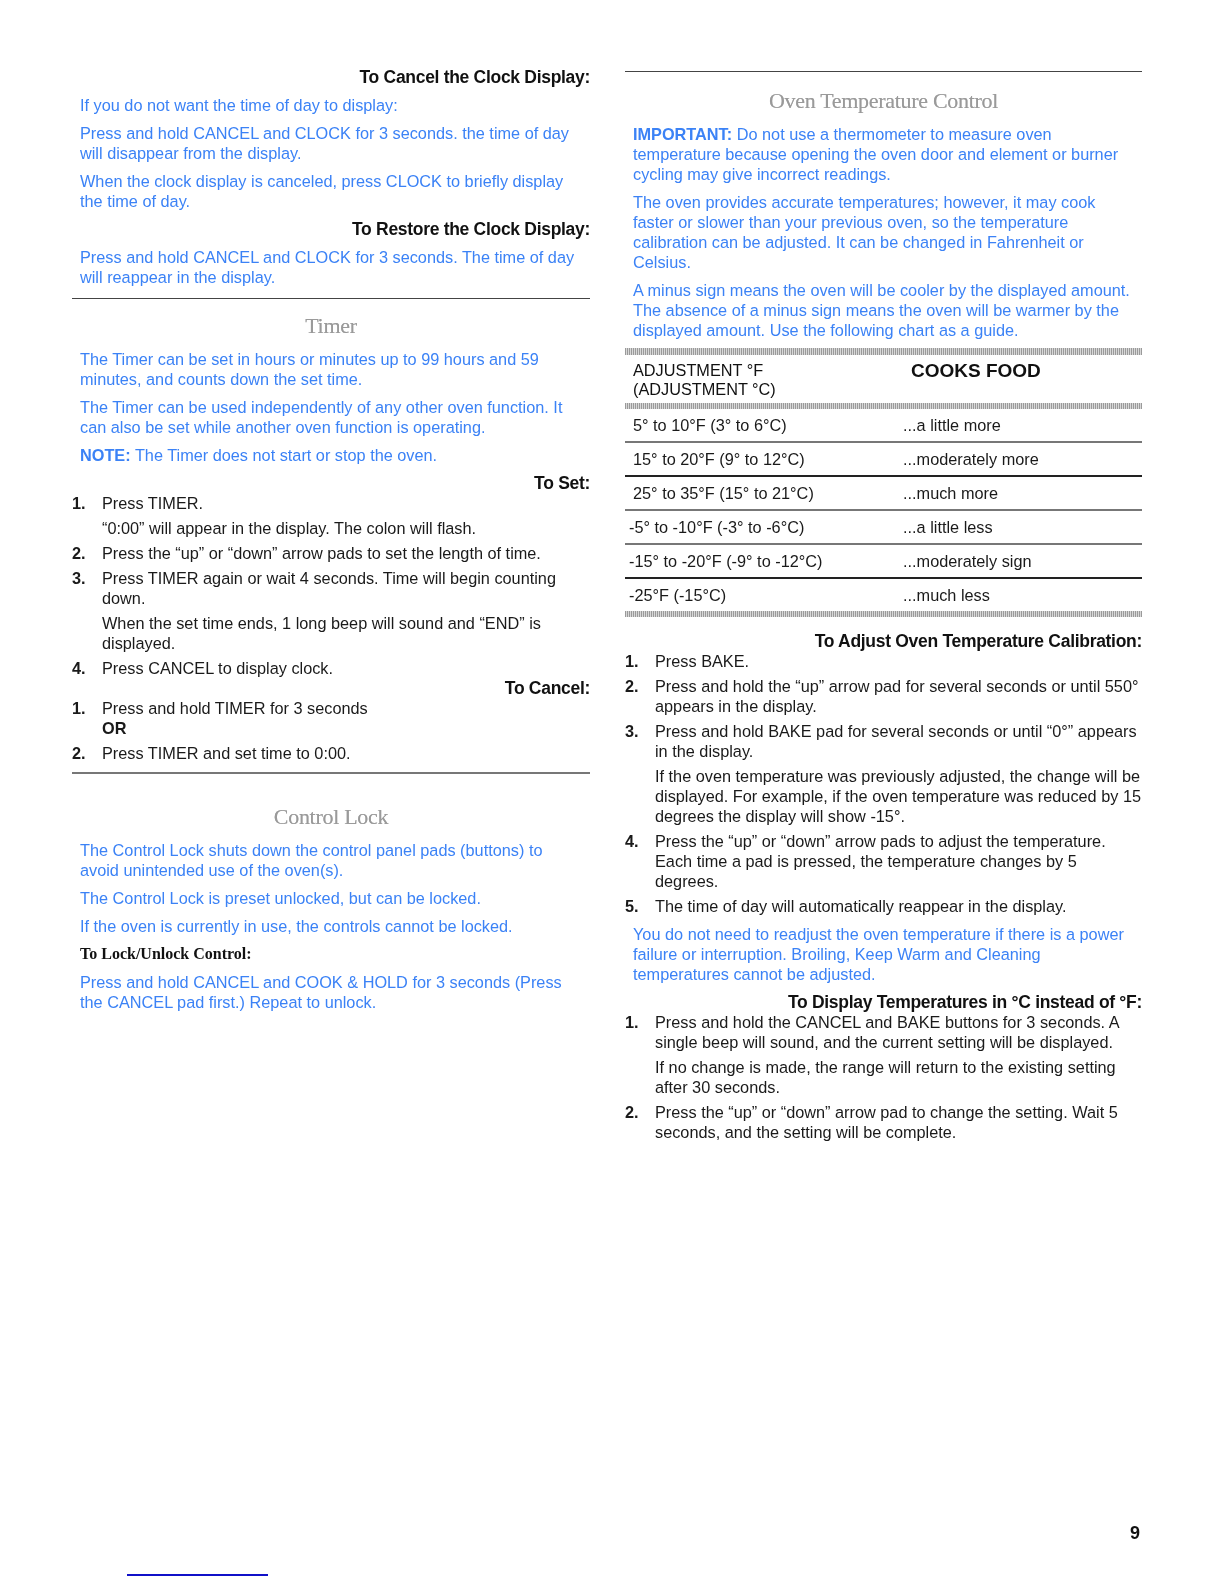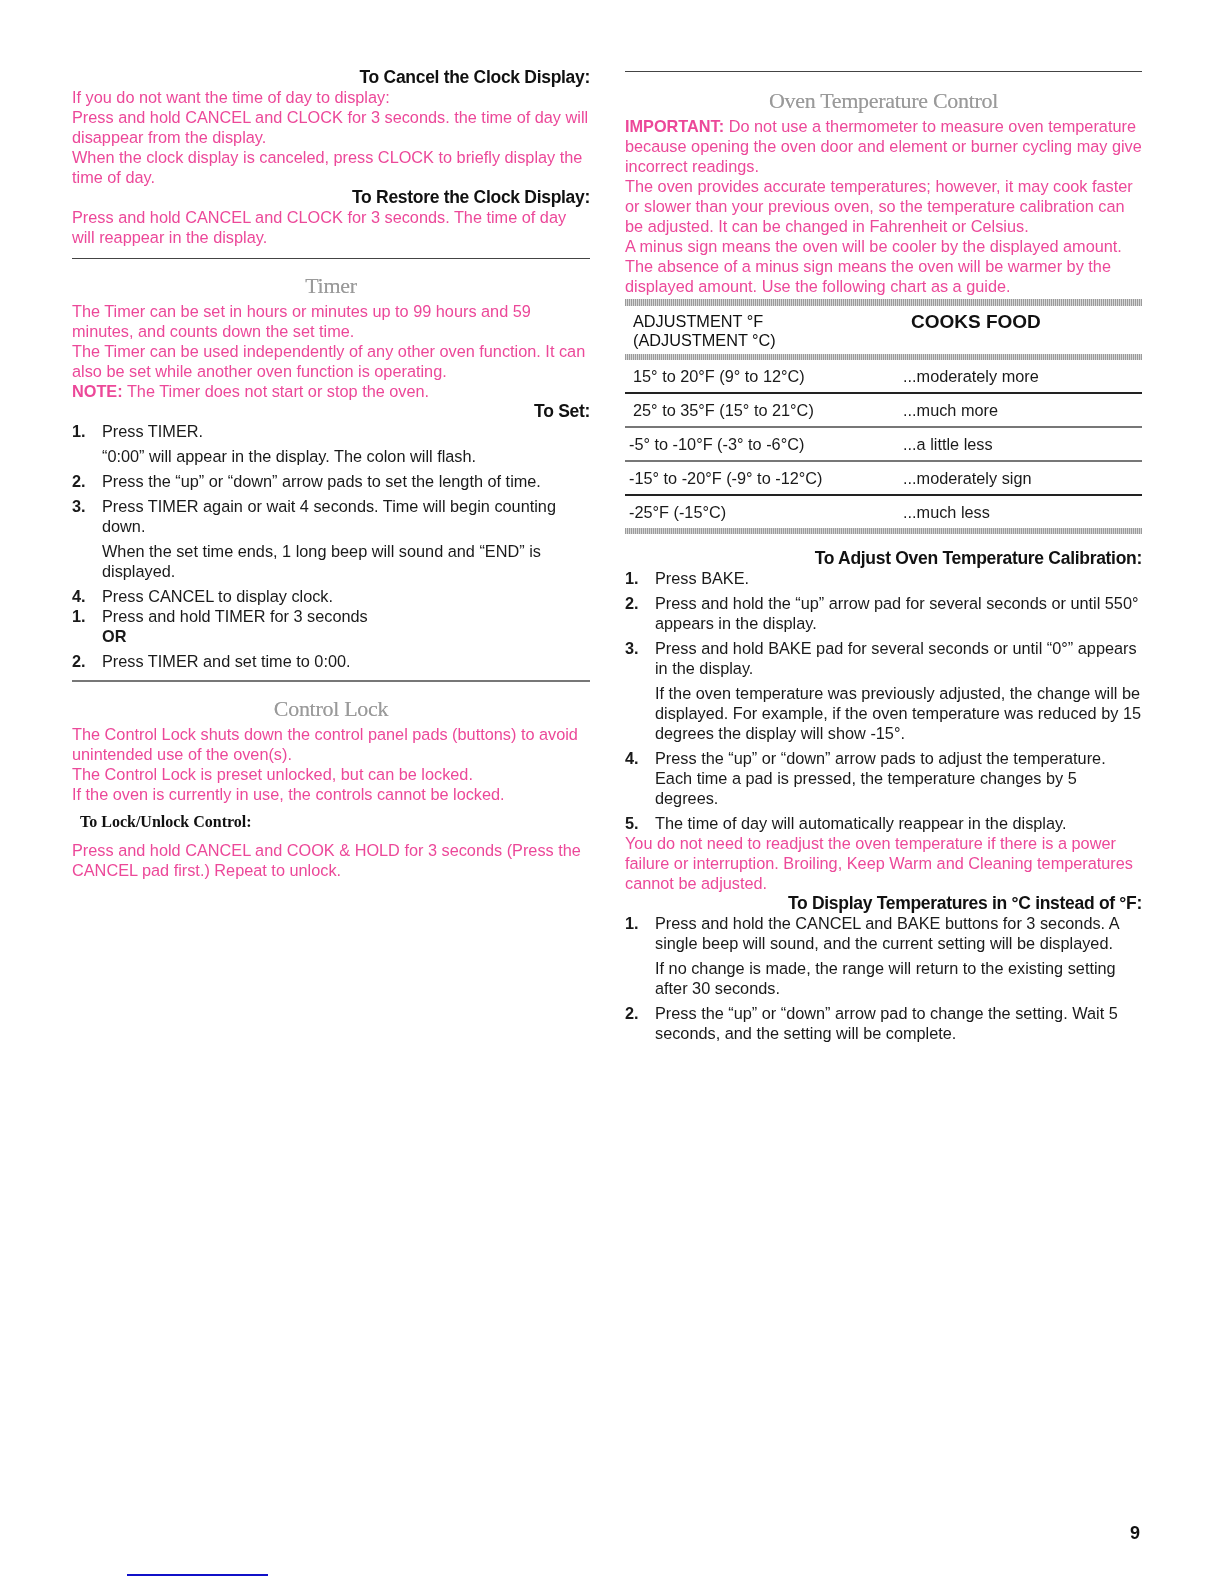--- a/index.html
+++ b/index.html
@@ -13,21 +13,21 @@
 
   h3.sub {
     font-family: "Liberation Sans", sans-serif;
     font-weight: bold; font-size: 17.5px; margin: 0; line-height: 20px;
     letter-spacing: -0.3px; color: #111; text-align: right;
   }
   h4.sub-small {
     font-weight: bold; font-size: 16px; margin: 8px; line-height: 20px; color: #111; font-family: Liberation Serif, serif;
   }
   p.body {
-    margin: 0; font-size: 16.3px; line-height: 20px; color: #ec4899;
+    margin: 8px; font-size: 16.3px; line-height: 20px; color: #3b82f6;
   }
   .gap4 { margin-top: 5px; }
   .gap-h { margin-top: 17px; }
 
   .rule { height: 0; border-top: 1.5px solid #444; }
   .rule.grey { border-top: 2px solid #777; }
 
   .section-title {
     font-family: "Liberation Serif", serif; font-size: 22px; text-align: center;
     color: #9a9a9a; line-height: 30px; letter-spacing: -0.3px;
@@ -83,27 +83,28 @@
   <p class="body gap4"><span class="bold-inline">NOTE:</span><span> The Timer does not start or stop the oven.</span></p>
 
   <h3 class="sub gap-h">To Set:</h3>
   <ol class="steps">
     <li><span class="num">1.</span><span>Press TIMER.</span><span class="note">“0:00” will appear in the display. The colon will flash.</span></li>
     <li><span class="num">2.</span><span>Press the “up” or “down” arrow pads to set the length of time.</span></li>
     <li><span class="num">3.</span><span>Press TIMER again or wait 4 seconds. Time will begin counting down.</span><span class="note">When the set time ends, 1 long beep will sound and “END” is displayed.</span></li>
     <li><span class="num">4.</span><span>Press CANCEL to display clock.</span></li>
   </ol>
 
+  <h3 class="sub gap-h">To Cancel:</h3>
   <ol class="steps">
     <li><span class="num">1.</span><span>Press and hold TIMER for 3 seconds</span><span class="or">OR</span></li>
     <li><span class="num">2.</span><span>Press TIMER and set time to 0:00.</span></li>
   </ol>
 
   <div class="rule grey" style="margin-top:9px"></div>
-  <div class="section-title" style="margin-top:12px">Control Lock</div>
+  <div class="section-title" style="margin-top:28px">Control Lock</div>
   <p class="body">The Control Lock shuts down the control panel pads (buttons) to avoid unintended use of the oven(s).</p>
   <p class="body gap4">The Control Lock is preset unlocked, but can be locked.</p>
   <p class="body gap4">If the oven is currently in use, the controls cannot be locked.</p>
   <h4 class="sub-small gap4">To Lock/Unlock Control:</h4>
   <p class="body gap4">Press and hold CANCEL and COOK &amp; HOLD for 3 seconds (Press the CANCEL pad first.) Repeat to unlock.</p>
 </div>
 
 <div class="col col-right">
   <div class="rule" style="margin-top:71px"></div>
   <div class="section-title" style="margin-top:14px">Oven Temperature Control</div>
@@ -115,20 +116,24 @@
     <div class="dotbar"></div>
     <div class="adj-head">
       <div class="h1">
         <div>ADJUSTMENT °F</div>
         <div>(ADJUSTMENT °C)</div>
       </div>
       <div class="h2">COOKS FOOD</div>
     </div>
     <div class="dotbar" style="height:6px"></div>
     <div>
+      <div class="adj-row">
+          <div class="c1">5° to 10°F (3° to 6°C)</div>
+          <div>...a little more</div>
+        </div>
       <div class="adj-row dark">
           <div class="c1">15° to 20°F (9° to 12°C)</div>
           <div>...moderately more</div>
         </div>
       <div class="adj-row">
           <div class="c1">25° to 35°F (15° to 21°C)</div>
           <div>...much more</div>
         </div>
       <div class="adj-row">
           <div class="c1 neg">-5° to -10°F (-3° to -6°C)</div>

